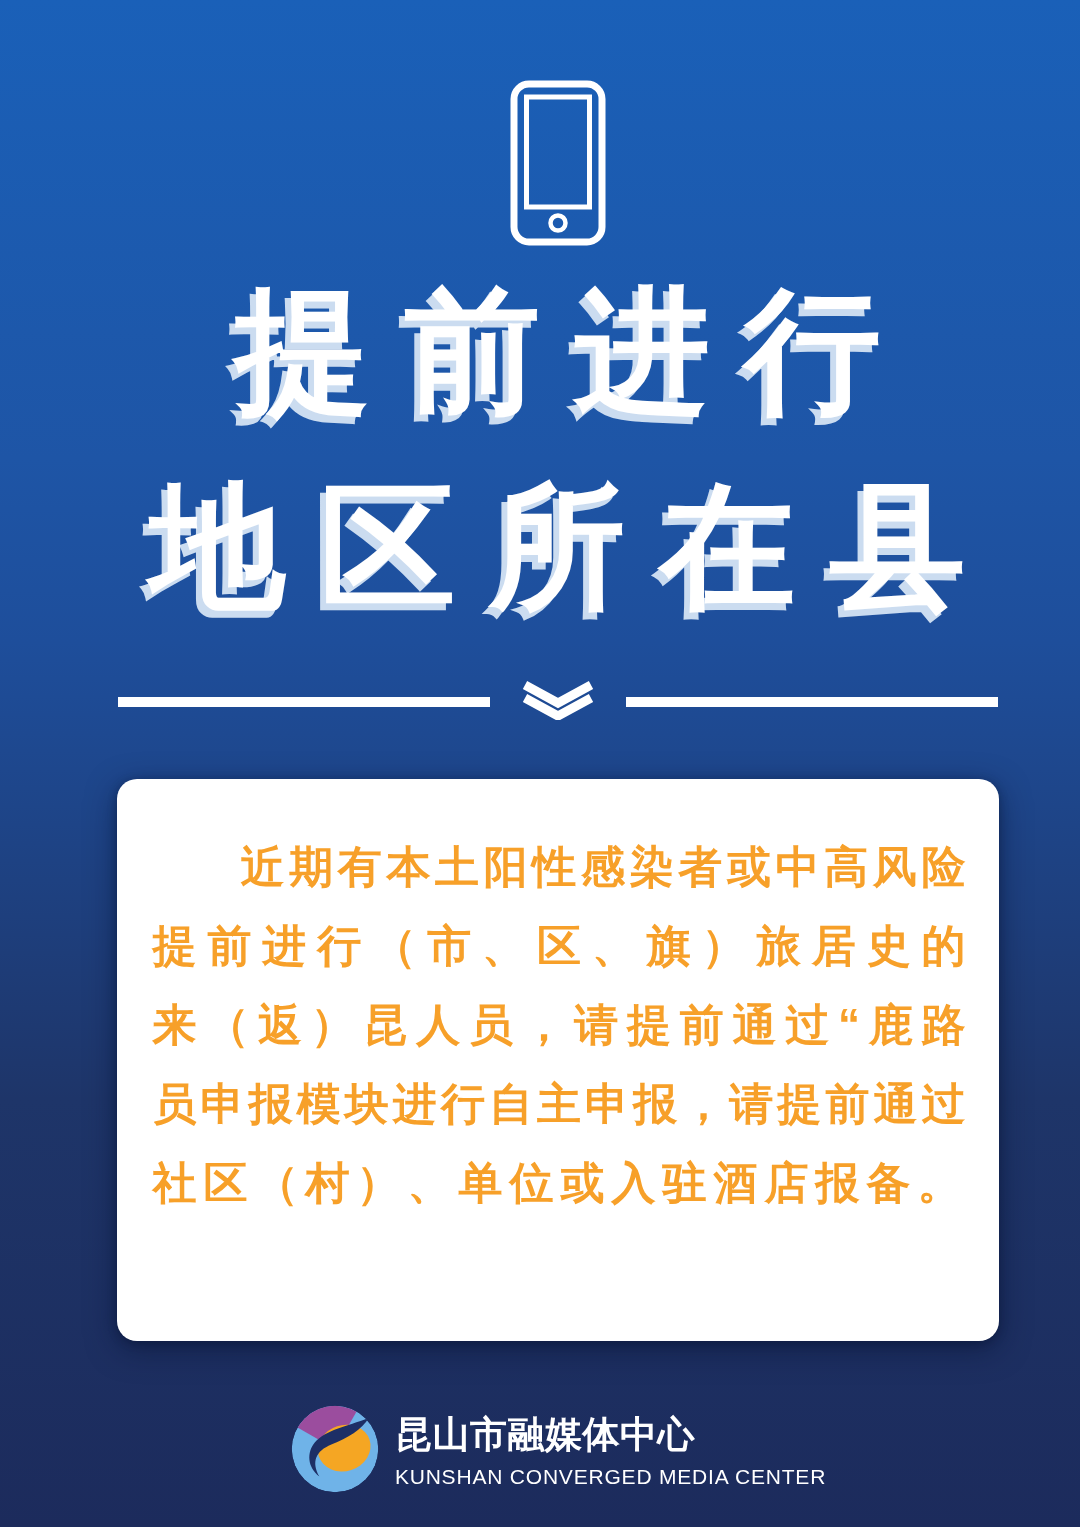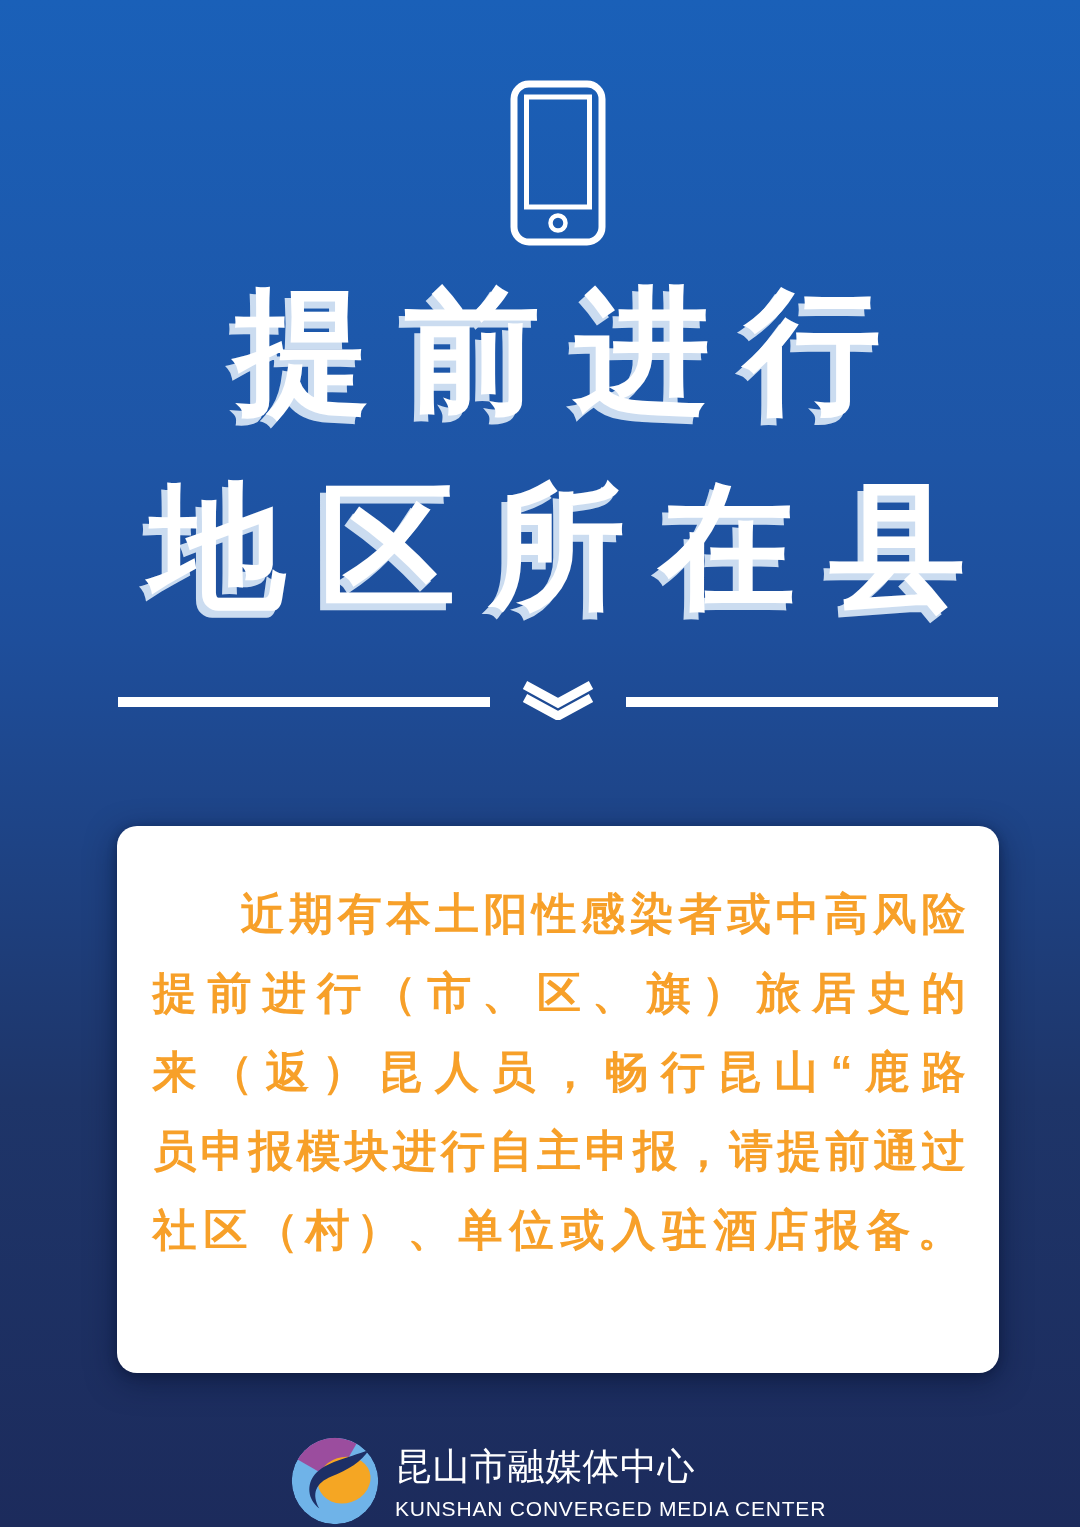--- a/index.html
+++ b/index.html
@@ -44,21 +44,21 @@
     width: 880px;
     display: flex;
     align-items: center;
     justify-content: center;
     gap: 30px;
   }
   .d-line { width: 372px; height: 10px; background: #FFFFFF; }
 
   
   .card {
-    margin-top: 104px;
+    margin-top: 57px;
     width: 882px;
     height: 562px;
     background: #FFFFFF;
     border-radius: 20px;
     box-shadow: 0 8px 30px rgba(6, 16, 46, 0.5), 0 2px 8px rgba(6,16,46,0.35);
     padding: 48px 32px 30px 36px;
     overflow: hidden;
   }
   .notice-line {
     font-size: 44px;
@@ -78,21 +78,21 @@
     margin-top: 62px;
     display: flex;
     align-items: center;
     gap: 14px;
   }
   .footer-logo { width: 92px; height: 92px; }
   .footer-names { display: flex; flex-direction: column; }
   .org-zh {
     color: #FFFFFF;
     font-size: 37px;
-    font-weight: normal;
+    font-weight: bold;
     letter-spacing: 0.5px;
     white-space: nowrap;
   }
   .org-en {
     color: #FFFFFF;
     font-size: 21px;
     font-weight: normal;
     letter-spacing: 0.8px;
     margin-top: 5px;
     white-space: nowrap;
@@ -121,21 +121,21 @@
         <polyline points="5,5 38,23 71,5" fill="none" stroke="#FFFFFF" stroke-width="9"></polyline>
         <polyline points="5,18 38,36 71,18" fill="none" stroke="#FFFFFF" stroke-width="9"></polyline>
       </svg>
     </span>
     <div class="d-line"></div>
   </div>
 
   <div class="card">
     <div class="notice-line first">近期有本土阳性感染者或中高风险</div>
     <div class="notice-line">提前进行（市、区、旗）旅居史的</div>
-    <div class="notice-line">来（返）昆人员，畅行昆山“鹿路</div>
+    <div class="notice-line">来（返）昆人员，请提前通过“鹿路</div>
     <div class="notice-line">员申报模块进行自主申报，请提前通过</div>
     <div class="notice-line last">社区（村）、单位或入驻酒店报备。</div>
   </div>
 
   <div class="footer">
     <div class="footer-logo">
       <svg width="92" height="92" viewBox="0 0 100 100">
         <defs>
           <clipPath id="logoClip">
               <circle cx="50" cy="50" r="47"></circle>

